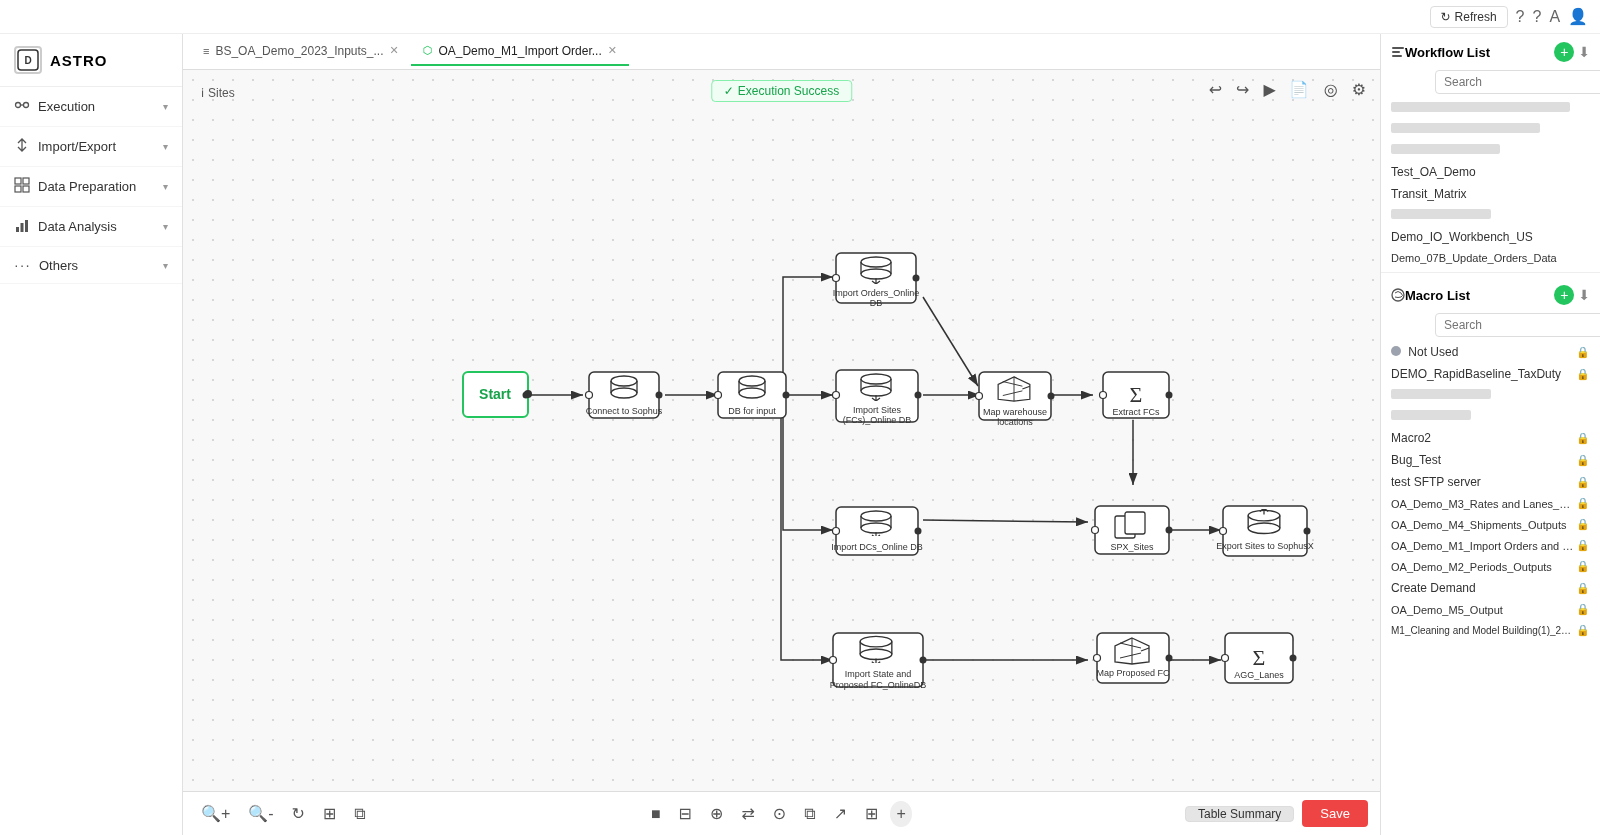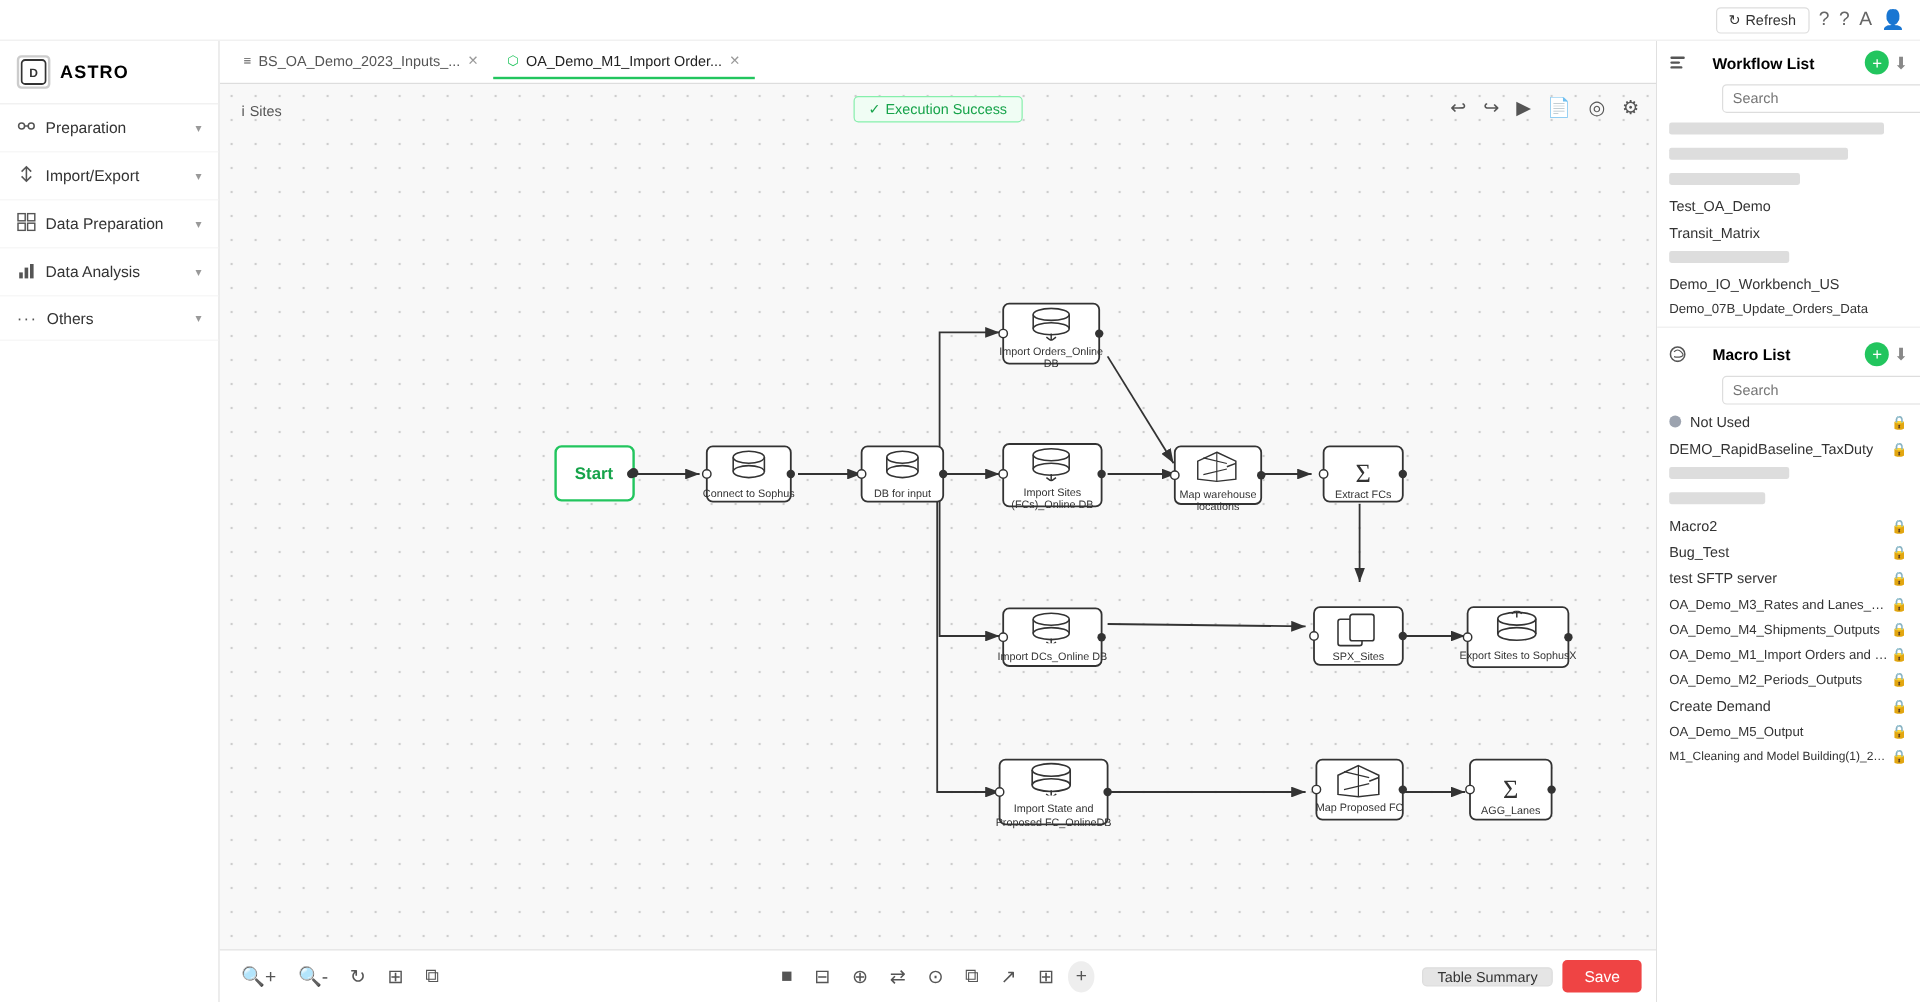--- a/index.html
+++ b/index.html
@@ -43,21 +43,21 @@
     #table-summary-btn { background: #e5e5e5; border: 1px solid #ddd; padding: 0 12px; border-radius: 4px; cursor: pointer; font-size: 12px; color: #333; }
 
     
     #right-panel { width: 220px; background: #fff; border-left: 1px solid #e0e0e0; display: flex; flex-direction: column; flex-shrink: 0; overflow-y: auto; }
     #top-bar { background: #fff; border-bottom: 1px solid #eee; display: flex; align-items: center; justify-content: flex-end; padding: 4px 12px; height: 34px; flex-shrink: 0; }
     #top-bar-actions { display: flex; align-items: center; gap: 8px; }
     #refresh-btn { display: flex; align-items: center; gap: 4px; border: 1px solid #ddd; background: #fff; padding: 3px 10px; border-radius: 4px; cursor: pointer; font-size: 12px; color: #333; }
     #top-bar-icons { display: flex; align-items: center; gap: 8px; color: #666; }
 
     .panel-section-header { display: flex; align-items: center; justify-content: space-between; padding: 8px 10px 4px; }
-    .panel-section-title { font-weight: 600; font-size: 13px; display: flex; align-items: center; gap: 22px; }
+    .panel-section-title { font-weight: 600; font-size: 13px; display: flex; align-items: center; gap: 0; }
     .panel-add-btn { background: #22c55e; color: #fff; border: none; width: 20px; height: 20px; border-radius: 50%; cursor: pointer; font-size: 14px; display: flex; align-items: center; justify-content: center; }
     .panel-search { margin: 4px 8px; }
     .panel-search input { width: 100%; border: 1px solid #ddd; border-radius: 4px; padding: 4px 8px; font-size: 12px; outline: none; margin-left: 46px; }
     .workflow-item { padding: 4px 10px; font-size: 12px; color: #333; cursor: pointer; white-space: nowrap; overflow: hidden; text-overflow: ellipsis; }
     .workflow-item-gray { padding: 4px 10px; }
     .workflow-item-gray .gray-bar { height: 10px; background: #ddd; border-radius: 2px; margin-bottom: 3px; }
     .macro-item { display: flex; align-items: center; justify-content: flex-end; padding: 4px 10px; font-size: 12px; color: #333; }
     .macro-item .macro-label { flex: 1; overflow: hidden; text-overflow: ellipsis; white-space: nowrap; cursor: pointer; }
     .macro-item .macro-actions { display: flex; gap: 3px; color: #aaa; font-size: 11px; }
     .macro-item .macro-actions span { cursor: pointer; }
@@ -102,21 +102,21 @@
       </div>
 
       <div class="sidebar-item">
         <span class="item-icon">
           <svg width="16" height="16" viewBox="0 0 16 16">
               <circle cx="4" cy="8" r="2.5" fill="none" stroke="#555" stroke-width="1.3"></circle>
               <circle cx="12" cy="8" r="2.5" fill="none" stroke="#555" stroke-width="1.3"></circle>
               <line x1="6.5" y1="8" x2="9.5" y2="8" stroke="#555" stroke-width="1.3"></line>
             </svg>
         </span>
-        <span class="item-label">Preparation</span>
+        <span class="item-label">Execution</span>
         <span class="chevron">▾</span>
       </div>
 
       <div class="sidebar-item">
         <span class="item-icon">
           <svg width="16" height="16" viewBox="0 0 16 16">
               <path d="M8 2v12M4 10l4 4 4-4M4 6l4-4 4 4" fill="none" stroke="#555" stroke-width="1.3"></path>
             </svg>
         </span>
         <span class="item-label">Import/Export</span>

